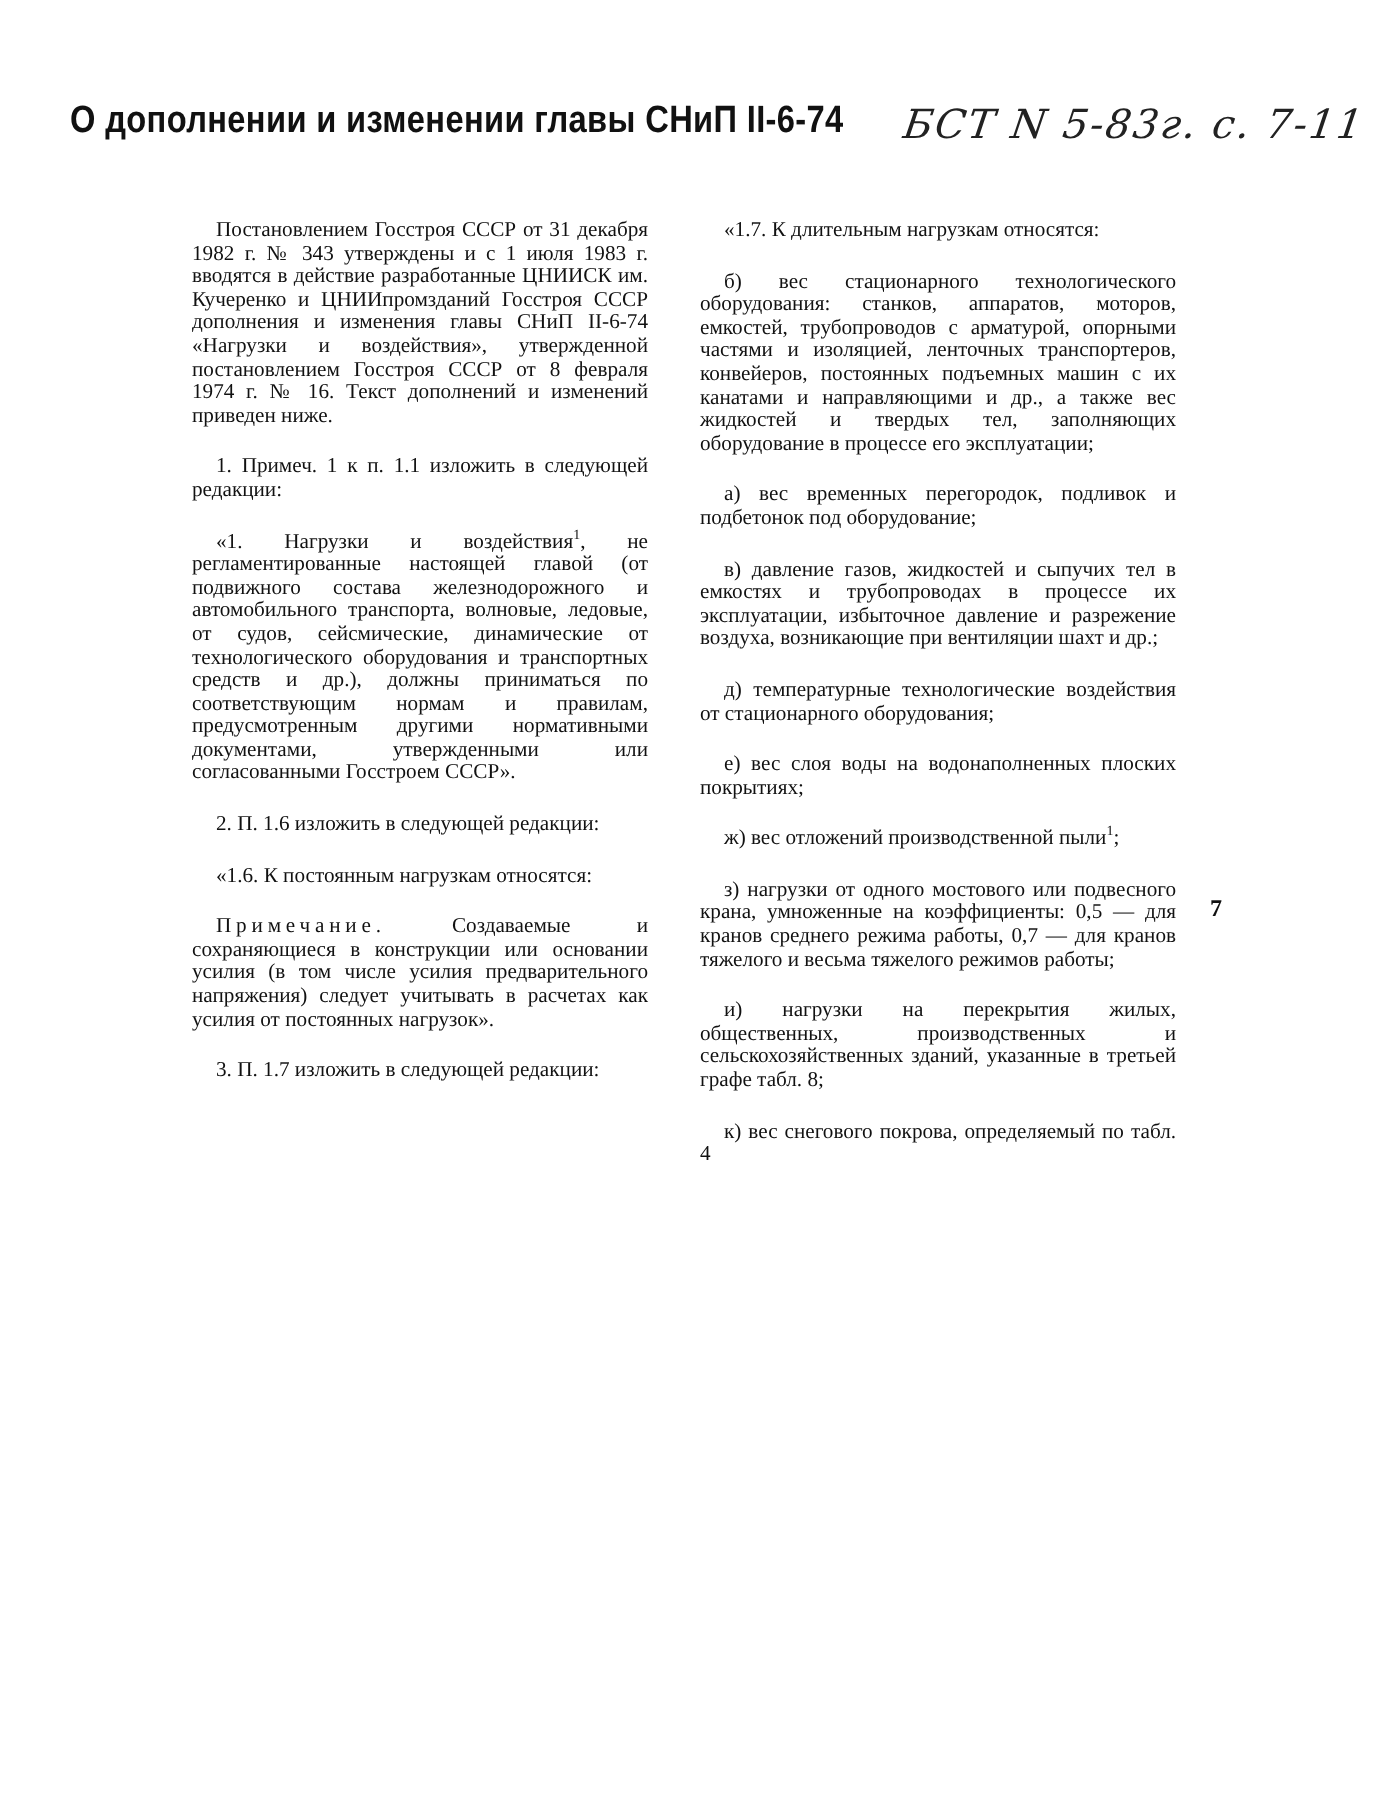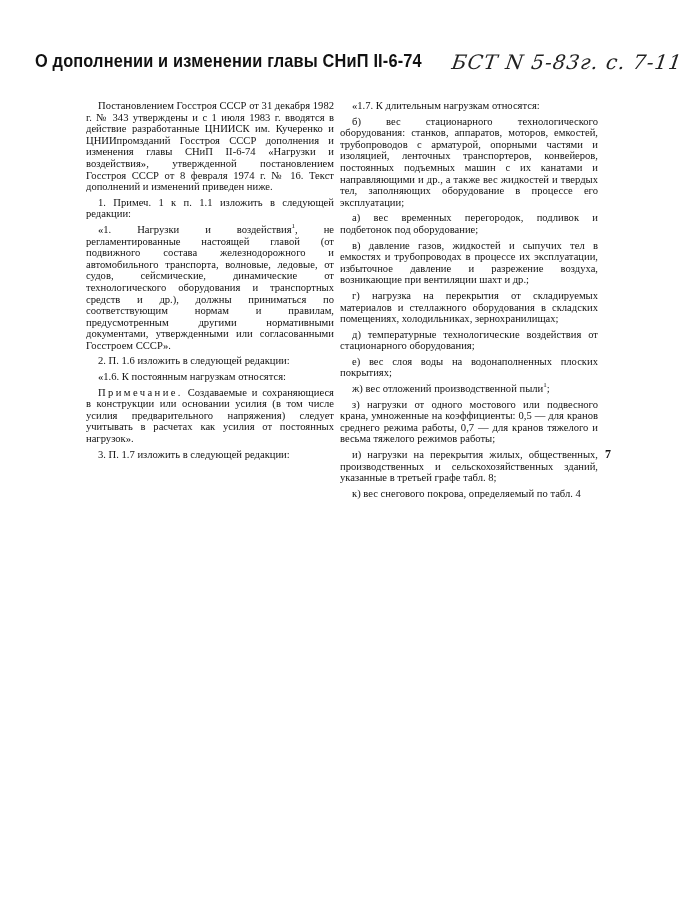--- a/index.html
+++ b/index.html
@@ -17,21 +17,21 @@
     transform: skewX(-8deg);
   }
   .col {
     position: absolute; top: 96px;
     font-family: "Liberation Serif", serif;
     font-size: 10.6px; line-height: 11.6px;
     text-align: justify;
   }
   .col.left { left: 82px; width: 256px; }
   .col.right { left: 336px; width: 266px; }
-  .col p { margin: 4px; text-indent: 12px; }
+  .col p { margin: 14px; text-indent: 12px; }
   .spaced { letter-spacing: 2.4px; }
   sup { font-size: 7px; line-height: 0; }
   .page-number {
     position: absolute; left: 605px; top: 447px;
     font-family: "Liberation Serif", serif; font-weight: bold; font-size: 12px;
   }
 </style>
 </head>
 <body>
 
@@ -46,21 +46,20 @@
   <p>«1.6. К постоянным нагрузкам относятся:</p>
   <p><span class="spaced">Примечание.</span><span> Создаваемые и сохраняющиеся в конструкции или основании усилия (в том числе усилия предварительного напряжения) следует учитывать в расчетах как усилия от постоянных нагрузок».</span></p>
   <p>3. П. 1.7 изложить в следующей редакции:</p>
 </div>
 
 <div class="col right">
   <p>«1.7. К длительным нагрузкам относятся:</p>
   <p>б) вес стационарного технологического оборудования: станков, аппаратов, моторов, емкостей, трубопроводов с арматурой, опорными частями и изоляцией, ленточных транспортеров, конвейеров, постоянных подъемных машин с их канатами и направляющими и др., а также вес жидкостей и твердых тел, заполняющих оборудование в процессе его эксплуатации;</p>
   <p>а) вес временных перегородок, подливок и подбетонок под оборудование;</p>
   <p>в) давление газов, жидкостей и сыпучих тел в емкостях и трубопроводах в процессе их эксплуатации, избыточное давление и разрежение воздуха, возникающие при вентиляции шахт и др.;</p>
-  <p>г) нагрузка на перекрытия от складируемых материалов и стеллажного оборудования в складских помещениях, холодильниках, зернохранилищах;</p>
   <p>д) температурные технологические воздействия от стационарного оборудования;</p>
   <p>е) вес слоя воды на водонаполненных плоских покрытиях;</p>
   <p><span>ж) вес отложений производственной пыли</span><sup>1</sup><span>;</span></p>
   <p>з) нагрузки от одного мостового или подвесного крана, умноженные на коэффициенты: 0,5 — для кранов среднего режима работы, 0,7 — для кранов тяжелого и весьма тяжелого режимов работы;</p>
   <p>и) нагрузки на перекрытия жилых, общественных, производственных и сельскохозяйственных зданий, указанные в третьей графе табл. 8;</p>
   <p>к) вес снегового покрова, определяемый по табл. 4</p>
 </div>
 
 <div class="page-number">7</div>
 

